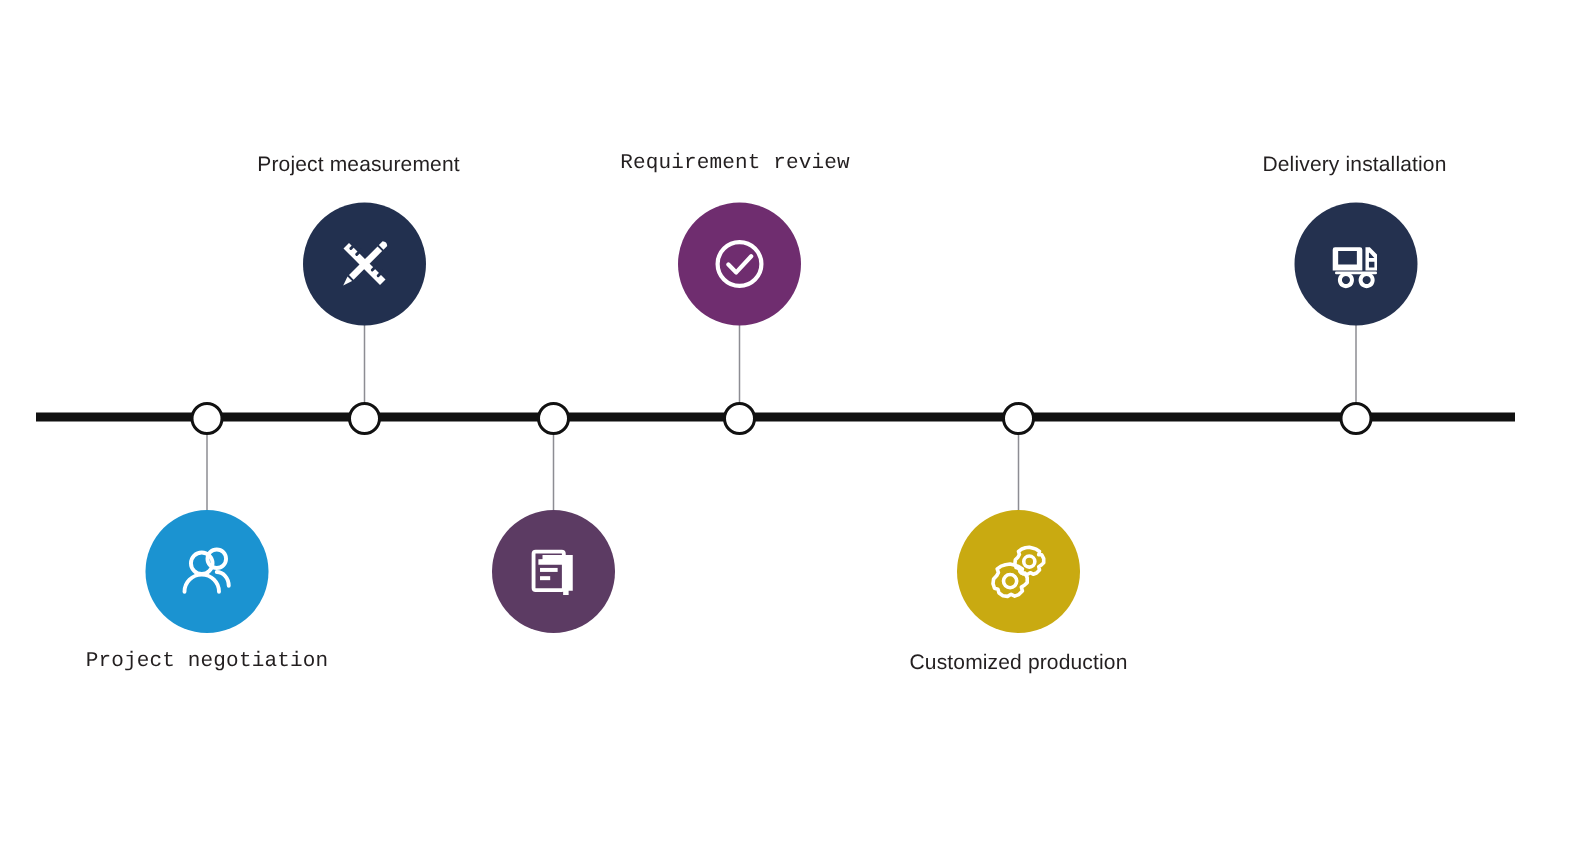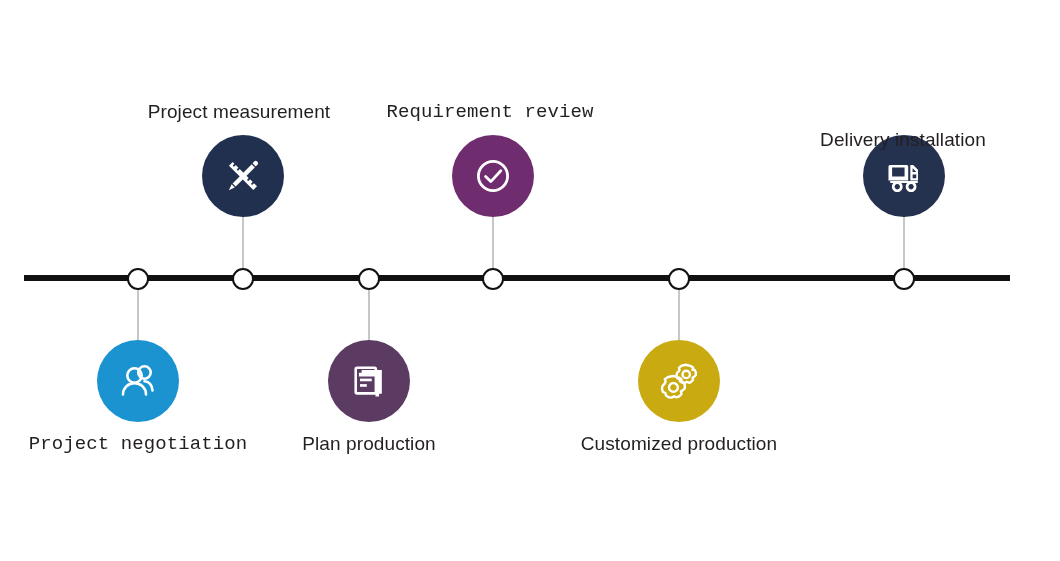--- a/index.html
+++ b/index.html
@@ -64,21 +64,21 @@
     z-index: 2;
   }
   .bubble svg { display: block; }
 
   
   .label {
     position: absolute;
     transform: translateX(-50%);
     white-space: nowrap;
     color: #231f20;
-    font-size: 19px;
+    font-size: 14px;
     font-family: "Liberation Sans", sans-serif;
     letter-spacing: 0.1px;
     z-index: 4;
   }
 </style>
 </head>
 <body>
 
 <div id="canvas">
 
@@ -141,21 +141,20 @@
         <path d="M16 12 h22 v26 h-4 V16 h-18 Z" fill="#ffffff"></path>
         <path d="M13 15 h22 v26 h-4 V19 h-18 Z" fill="#ffffff"></path>
 
         <rect x="9.5" y="9.5" width="22" height="28" rx="1.5" fill="none" stroke="#ffffff" stroke-width="2.8"></rect>
         <rect x="14.2" y="15.4" width="12.8" height="2.9" fill="#ffffff"></rect>
         <rect x="14.2" y="21.4" width="12.8" height="2.9" fill="#ffffff"></rect>
         <rect x="14.2" y="27.4" width="7.4" height="2.9" fill="#ffffff"></rect>
       </svg>
     </span>
   </div>
-  <div class="label" style="left:369px; top:433px;">Plan production</div>
 
   <div class="bubble" style="left:493px; top:176px; background:#6f2d6f;">
     <span>
       <svg width="48" height="48" viewBox="0 0 48 48" fill="none" stroke="#ffffff" stroke-width="2.8" stroke-linecap="round" stroke-linejoin="round">
         <circle cx="24" cy="24" r="14.6"></circle>
         <path d="M16.6 24.4 L21.8 29.6 L31.8 18.8"></path>
       </svg>
     </span>
   </div>
   <div class="label" style="left:490px; top:101px;font-family:Liberation Mono, monospace;">Requirement review</div>
@@ -204,15 +203,15 @@
           <rect x="9.4" y="29.2" width="29.2" height="2.0" rx="0.9"></rect>
 
           <path d="M17.0 29.6 a5.6 5.6 0 1 1 -0.02 0 Z
                    M17.0 32.4 a2.8 2.8 0 1 0 0.02 0 Z"></path>
           <path d="M31.4 29.6 a5.6 5.6 0 1 1 -0.02 0 Z
                    M31.4 32.4 a2.8 2.8 0 1 0 0.02 0 Z"></path>
         </g>
       </svg>
     </span>
   </div>
-  <div class="label" style="left:903px; top:101px;margin-top:28px;">Delivery installation</div>
+  <div class="label" style="left:903px; top:101px;">Delivery installation</div>
 
 </div>
 
 </body></html>

